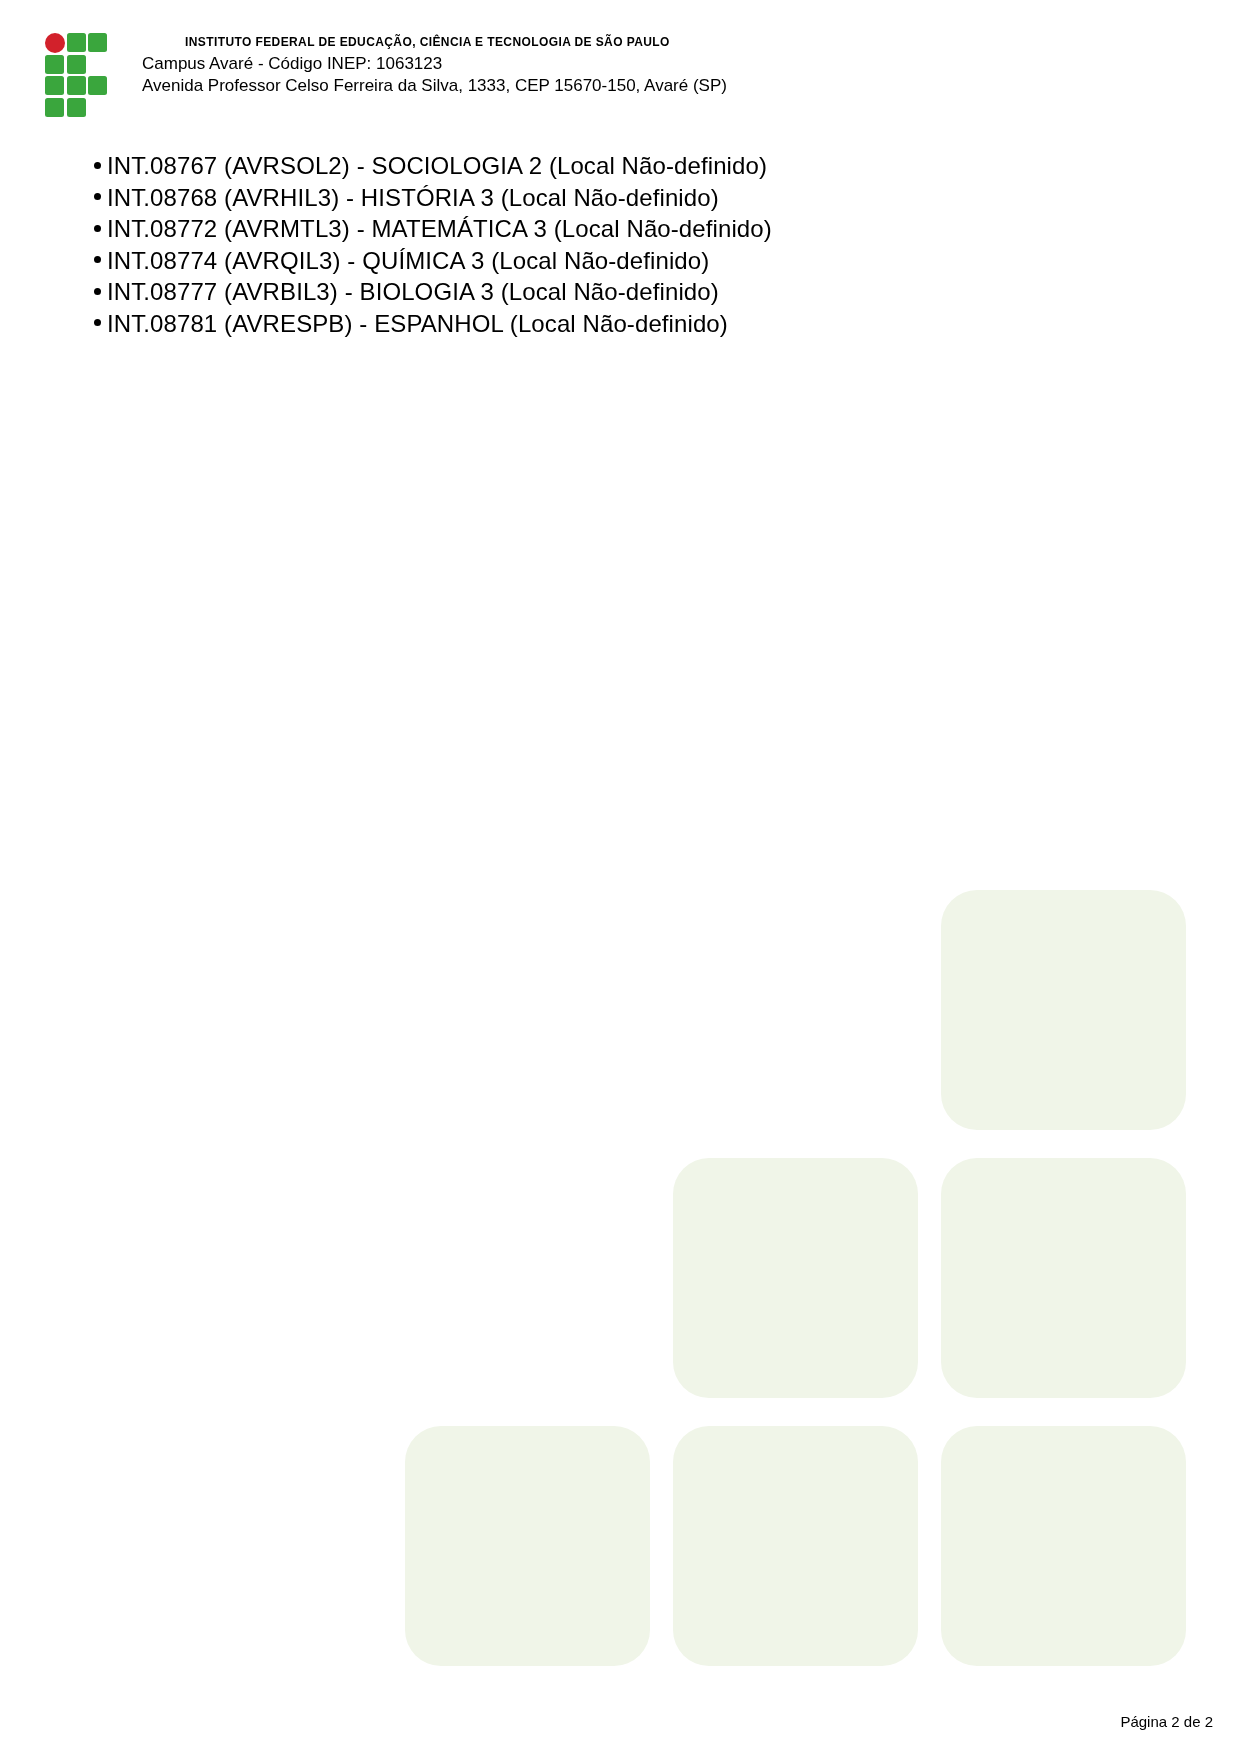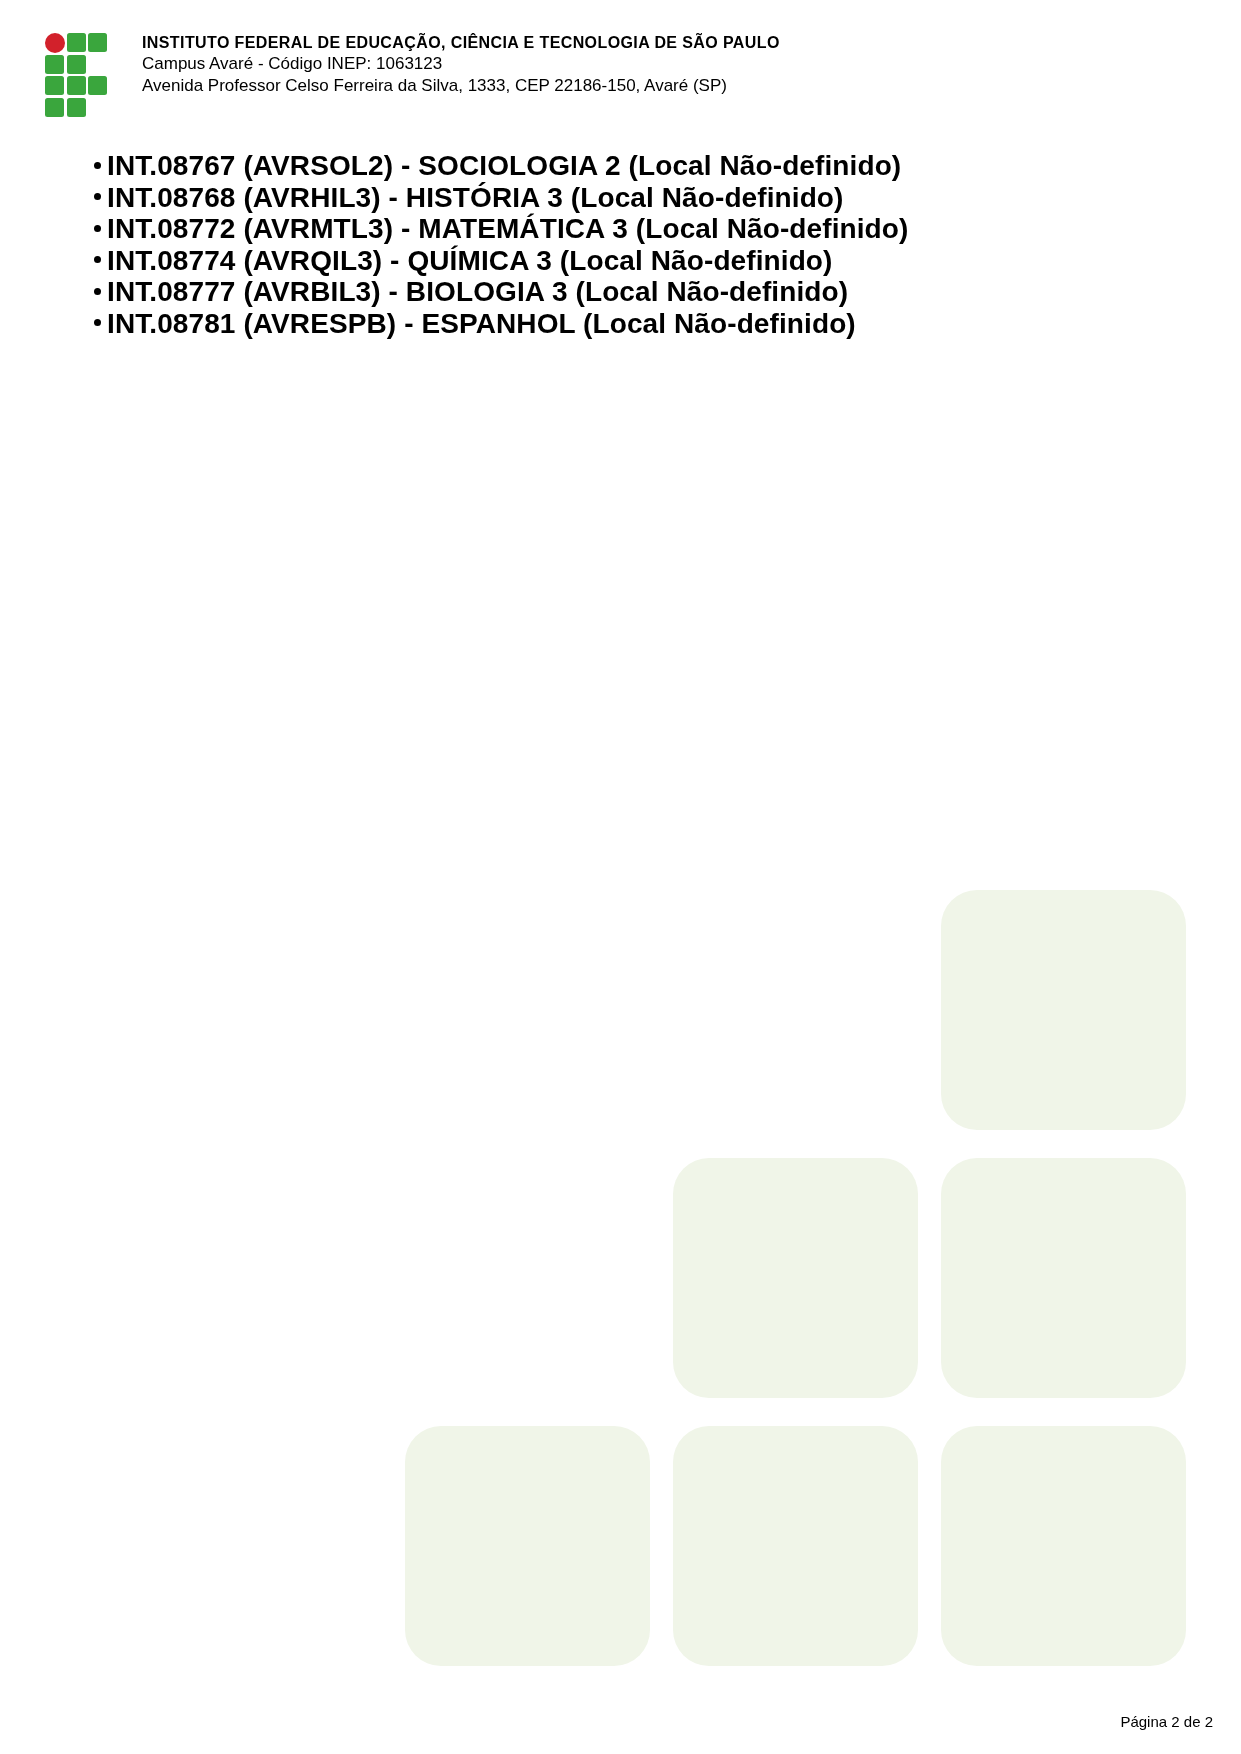--- a/index.html
+++ b/index.html
@@ -35,39 +35,38 @@
     gap: 2.5px;
     z-index: 2;
   }
   .cell { width: 19px; height: 19px; }
   .sq   { border-radius: 2.5px; }
   .dot  { border-radius: 50%; width: 20px; height: 20px; margin: -0.5px; }
   .empty { background: transparent; }
 
   .header-text { position: absolute; left: 142px; top: 32px; z-index: 2; }
   .inst-title {
-    font-size: 16px; font-weight: bold; line-height: 21px;
-    letter-spacing: 0.4px; white-space: nowrap;
+    font-size: 12px; font-weight: bold; line-height: 21px;
+    letter-spacing: 0.4px; white-space: nowrap; margin-left: 43px;
   }
   .inst-line { font-size: 17px; line-height: 22px; white-space: nowrap; }
 
   
   .course-list {
     position: absolute; left: 95px; top: 150px;
     margin: 0; padding: 0; list-style: none;
     z-index: 2;
   }
   .course-item {
     position: relative;
     padding-left: 12px;
-    font-size: 28px;
+    font-size: 24px;
     line-height: 31.6px;
     letter-spacing: 0.1px;
     white-space: nowrap;
-    font-weight: bold;
   }
   .course-item::before {
     content: "";
     position: absolute; left: -1px; top: 11.5px;
     width: 7px; height: 7px; border-radius: 50%;
     background: #000;
   }
 
   
   .page-footer {
@@ -97,21 +96,21 @@
   <span class="cell sq" style="background: rgb(58, 166, 61);"></span>
   <span class="cell sq" style="background: rgb(58, 166, 61);"></span>
   <span class="cell sq" style="background: rgb(58, 166, 61);"></span>
   <span class="cell sq" style="background: rgb(58, 166, 61);"></span>
   <span class="cell empty"></span>
 </div>
 
 <div class="header-text">
   <div class="inst-title">INSTITUTO FEDERAL DE EDUCAÇÃO, CIÊNCIA E TECNOLOGIA DE SÃO PAULO</div>
   <div class="inst-line">Campus Avaré - Código INEP: 1063123</div>
-  <div class="inst-line">Avenida Professor Celso Ferreira da Silva, 1333, CEP 22186-150, Avaré (SP)</div>
+  <div class="inst-line">Avenida Professor Celso Ferreira da Silva, 1333, CEP 15670-150, Avaré (SP)</div>
 </div>
 
 <ul class="course-list">
     <li class="course-item">INT.08767 (AVRSOL2) - SOCIOLOGIA 2 (Local Não-definido)</li>
     <li class="course-item">INT.08768 (AVRHIL3) - HISTÓRIA 3 (Local Não-definido)</li>
     <li class="course-item">INT.08772 (AVRMTL3) - MATEMÁTICA 3 (Local Não-definido)</li>
     <li class="course-item">INT.08774 (AVRQIL3) - QUÍMICA 3 (Local Não-definido)</li>
     <li class="course-item">INT.08777 (AVRBIL3) - BIOLOGIA 3 (Local Não-definido)</li>
     <li class="course-item">INT.08781 (AVRESPB) - ESPANHOL (Local Não-definido)</li>
   </ul>

